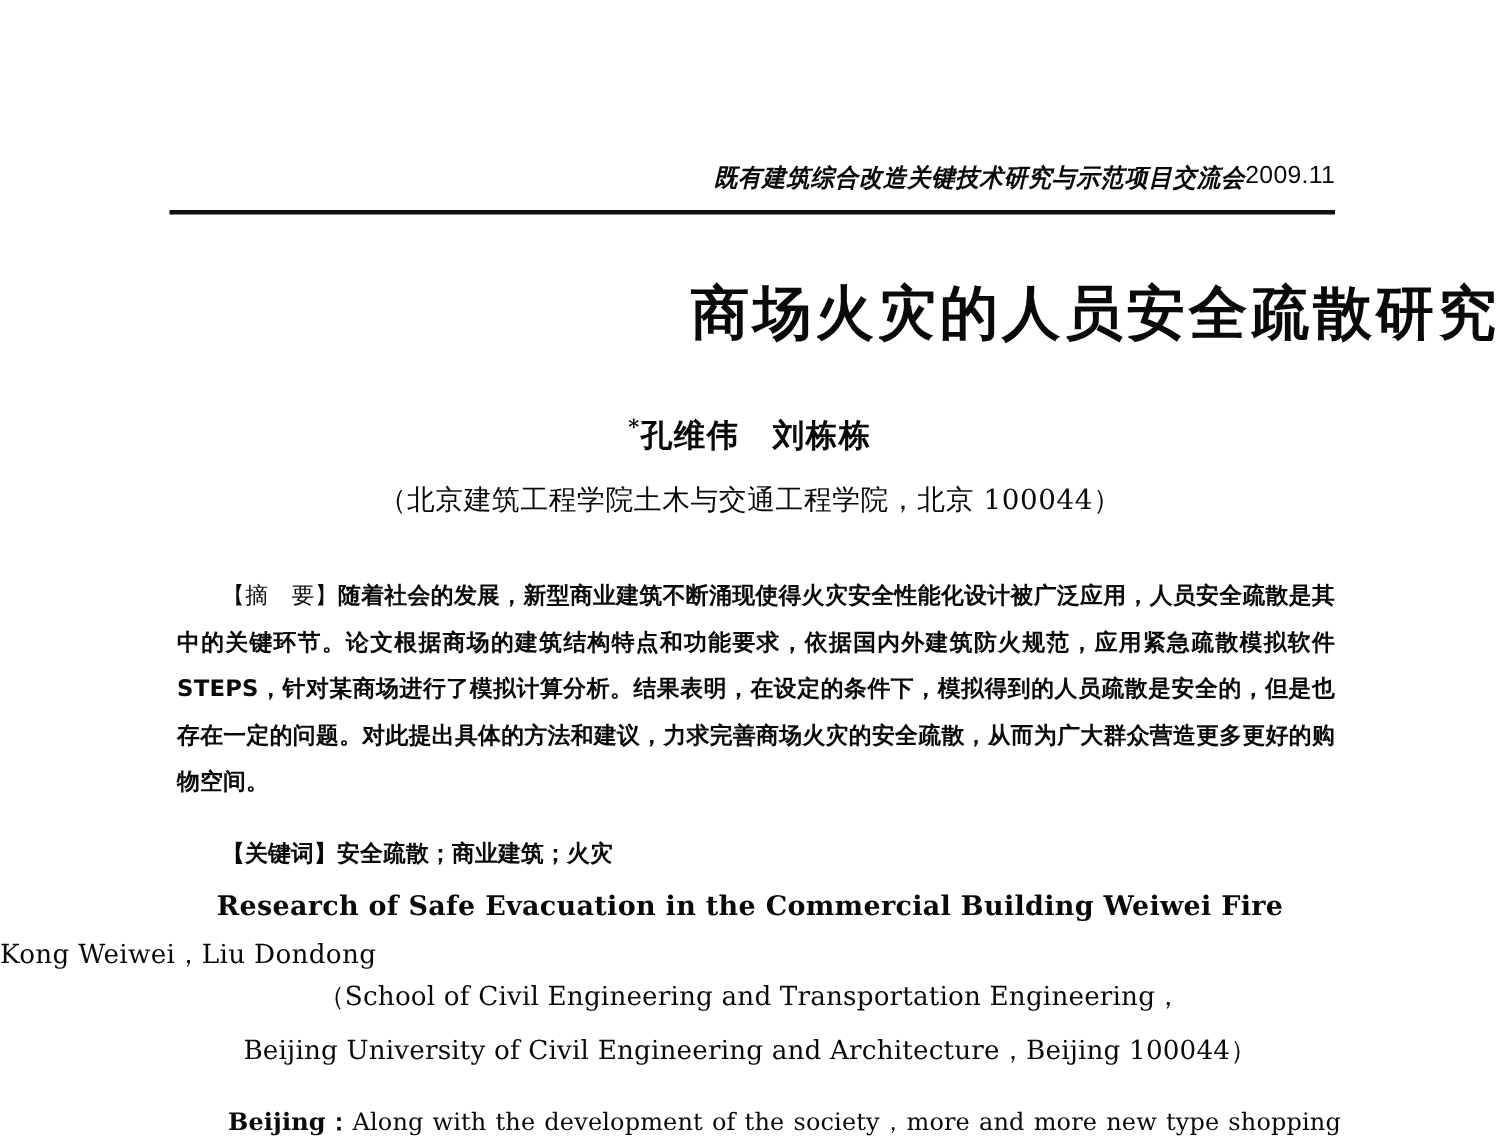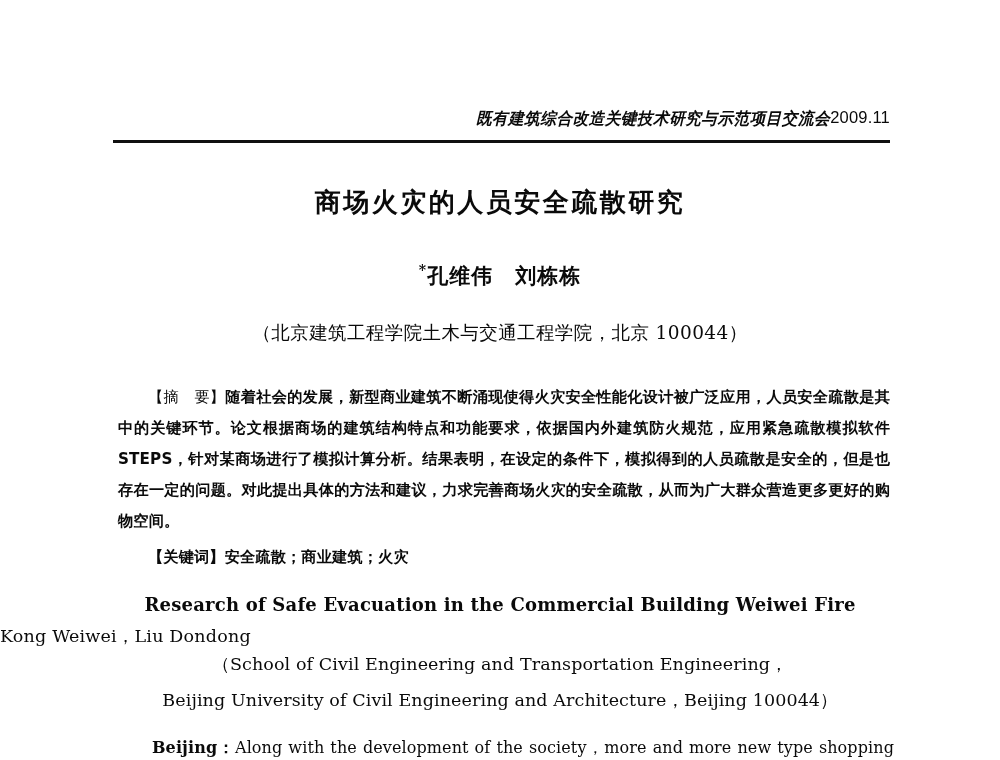--- a/index.html
+++ b/index.html
@@ -59,33 +59,33 @@
     height: 3px;
     background: #101010;
   }
 
   
   .cn-title {
     position: absolute;
     left: 0;
     top: 186px;
     width: 1000px;
-    text-align: center;
+    text-align: right;
     font-family: "DejaVu Sans", "Liberation Sans", sans-serif;
-    font-size: 26px;
+    font-size: 39px;
     font-weight: 700;
     letter-spacing: 2.5px;
     line-height: 1.25;
     white-space: nowrap;
   }
 
   .cn-authors {
     position: absolute;
     left: 0;
-    top: 262px;
+    top: 276px;
     width: 1000px;
     text-align: center;
     font-family: "DejaVu Serif", "Liberation Serif", serif;
     font-size: 21px;
     font-weight: 700;
     letter-spacing: 1px;
     white-space: nowrap;
   }
   .cn-authors .star {
     font-size: 14px;
@@ -125,21 +125,21 @@
     text-indent: 30px;
     letter-spacing: 0.15px;
   }
   .cn-abstract .label {
     font-weight: 400;
   }
 
   .cn-keywords {
     position: absolute;
     left: 118px;
-    top: 544px;
+    top: 556px;
     width: 772px;
     font-family: "DejaVu Sans", "Liberation Sans", sans-serif;
     font-size: 15.2px;
     font-weight: 700;
     line-height: 26px;
     text-indent: 30px;
     letter-spacing: 0.15px;
   }
 
   

